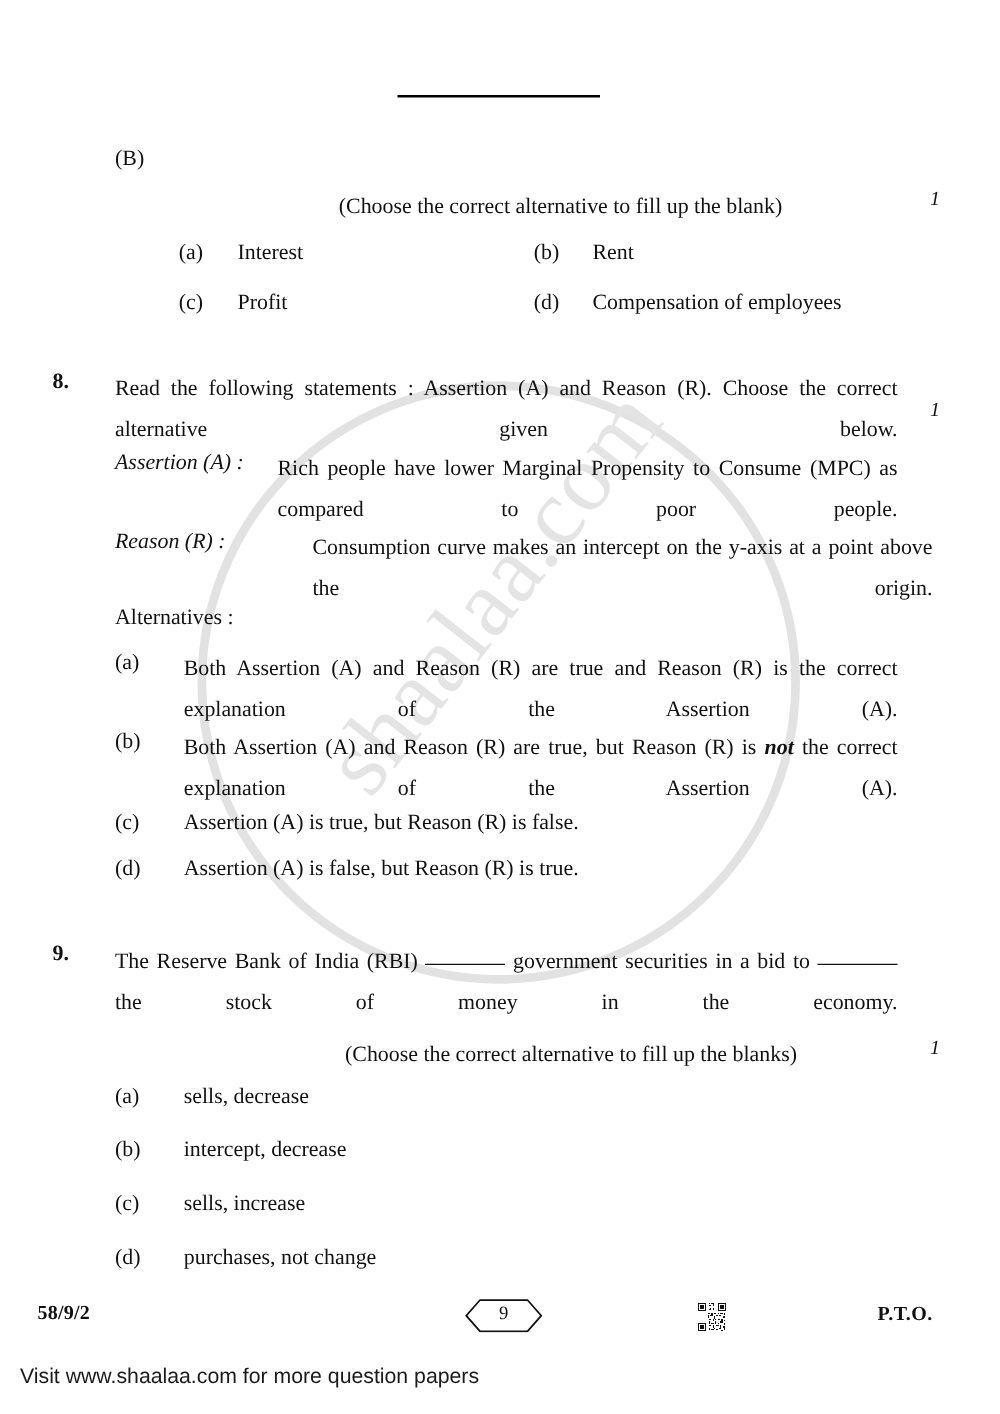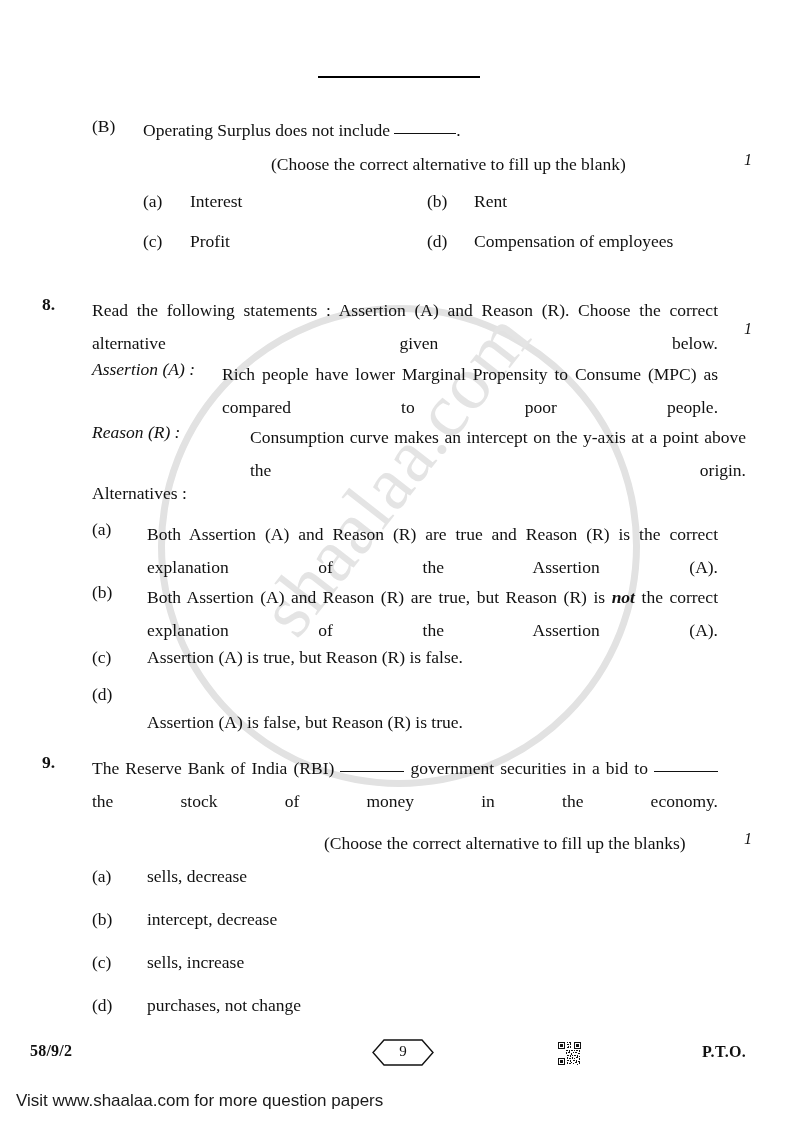--- a/index.html
+++ b/index.html
@@ -177,23 +177,20 @@
 <div id="watermark-layer">
   <div id="watermark-circle"></div>
   <div id="watermark-text">shaalaa.com</div>
 </div>
 
 <div id="page">
 
   <div class="rule"></div>
 
   <div class="label" style="left:92px; top:116px;">(B)</div>
-  <div class="row" style="left:143px; top:116px; width:560px;">
-    <span>Operating Surplus does not include </span><span class="blank w60"></span><span>.</span>
-  </div>
 
   <div class="row" style="left:271px; top:150px; width:440px;">(Choose the correct alternative to fill up the blank)</div>
   <div class="mark" style="top:151px;">1</div>
 
   <div class="label" style="left:143px; top:191px;">(a)</div>
   <div class="label" style="left:190px; top:191px;">Interest</div>
   <div class="label" style="left:427px; top:191px;">(b)</div>
   <div class="label" style="left:474px; top:191px;">Rent</div>
 
   <div class="label" style="left:143px; top:231px;">(c)</div>
@@ -220,28 +217,28 @@
 
   <div class="label" style="left:92px; top:582px;">(b)</div>
   <div class="para lastjust" style="left:147px; top:581px; width:571px;">
     <span>Both Assertion (A) and Reason (R) are true, but Reason (R) is </span><span class="bold-ital">not</span><span> the correct explanation of the Assertion (A).</span>
   </div>
 
   <div class="label" style="left:92px; top:647px;">(c)</div>
   <div class="label" style="left:147px; top:647px;">Assertion (A) is true, but Reason (R) is false.</div>
 
   <div class="label" style="left:92px; top:684px;">(d)</div>
-  <div class="label" style="left:147px; top:712px;">Assertion (A) is false, but Reason (R) is true.</div>
+  <div class="label" style="left:147px; top:684px;">Assertion (A) is false, but Reason (R) is true.</div>
 
   <div class="qnum" style="left:42px; top:752px;">9.</div>
   <div class="para lastjust" style="left:92px; top:752px; width:626px;">
     <span>The Reserve Bank of India (RBI) </span><span class="blank w62"></span><span> government securities in a bid to </span><span class="blank w62"></span><span> the stock of money in the economy.</span>
   </div>
 
-  <div class="row" style="left:276px; top:829px; width:450px;margin-left:48px;">(Choose the correct alternative to fill up the blanks)</div>
+  <div class="row" style="left:276px; top:829px; width:450px;">(Choose the correct alternative to fill up the blanks)</div>
   <div class="mark" style="top:830px;">1</div>
 
   <div class="label" style="left:92px; top:866px;">(a)</div>
   <div class="label" style="left:147px; top:866px;">sells, decrease</div>
 
   <div class="label" style="left:92px; top:909px;">(b)</div>
   <div class="label" style="left:147px; top:909px;">intercept, decrease</div>
 
   <div class="label" style="left:92px; top:952px;">(c)</div>
   <div class="label" style="left:147px; top:952px;">sells, increase</div>

